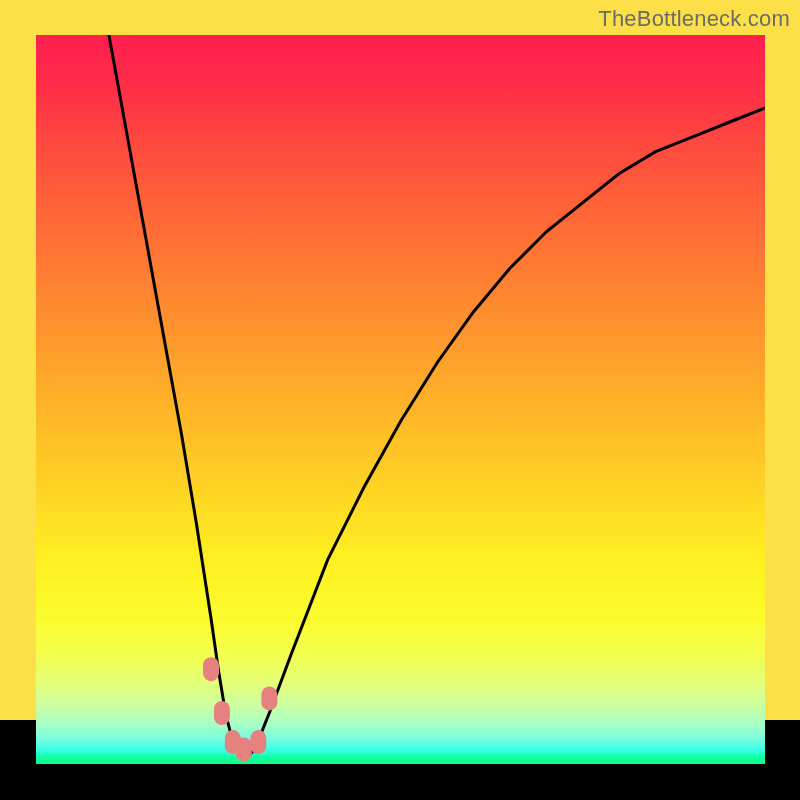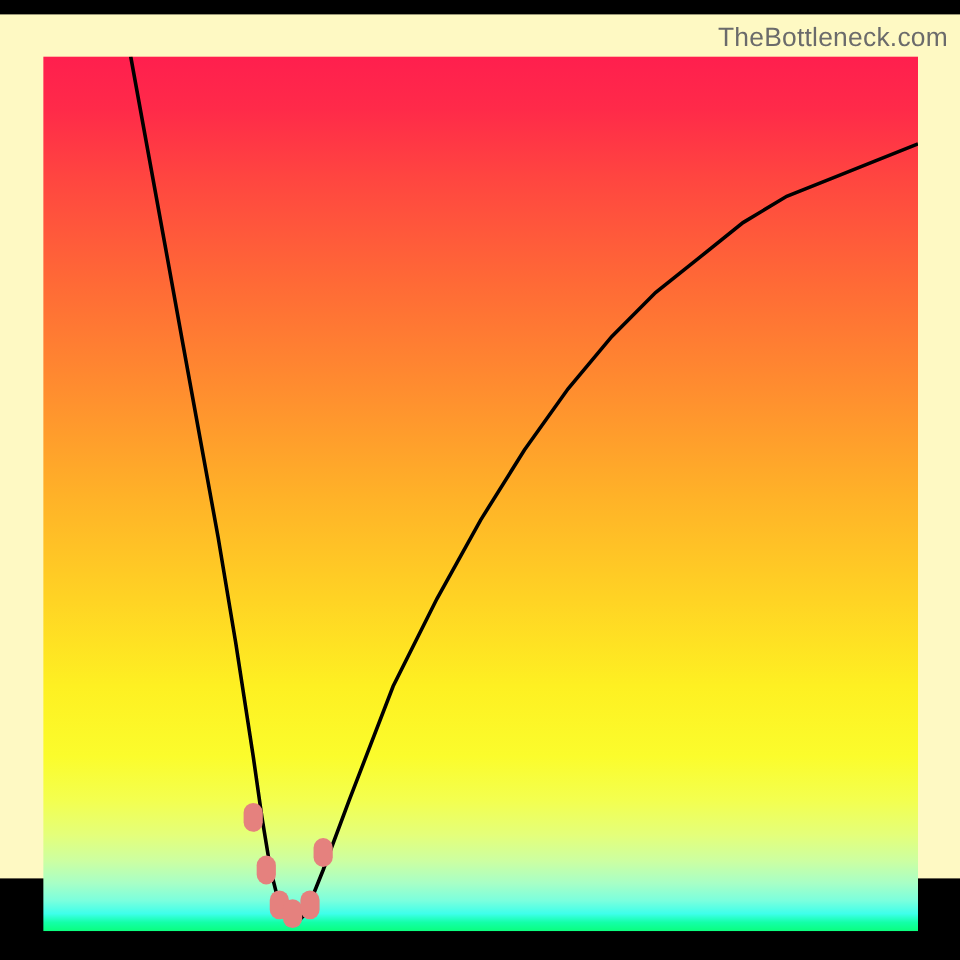--- a/index.html
+++ b/index.html
@@ -7,24 +7,24 @@
     padding: 0;
     width: 800px;
     height: 800px;
     background: #000;
     overflow: hidden;
     font-family: Arial, Helvetica, sans-serif;
   }
   .frame {
     position: absolute;
     left: 0;
-    top: 12px;
+    top: 0;
     width: 800px;
     height: 720px;
-    background: #fef9c3;
+    background: #fde047;
   }
   .plot-area {
     position: absolute;
     left: 36px;
     top: 35px;
     width: 729px;
     height: 729px;
     overflow: hidden;
   }
   .gradient-bg {

